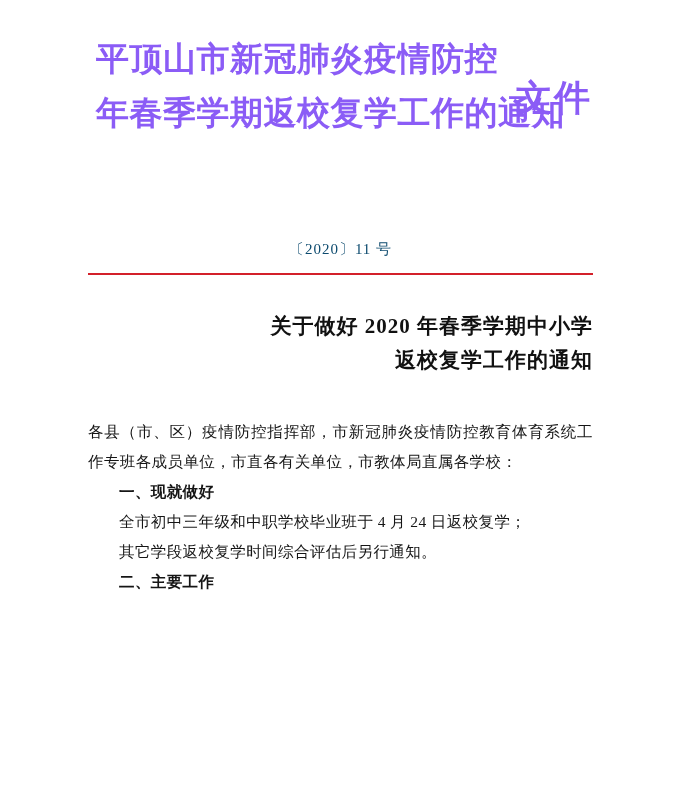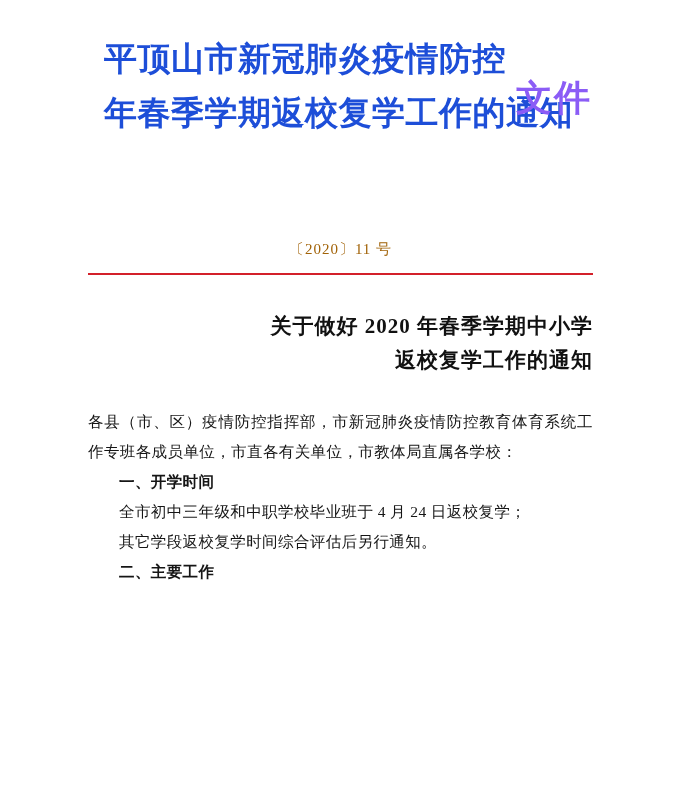--- a/index.html
+++ b/index.html
@@ -22,24 +22,24 @@
     padding: 0 88px;
   }
   
   .masthead {
     position: relative;
     margin-top: 32px;
     height: 150px;
   }
   .masthead-title {
     position: absolute;
-    left: 16px;
+    left: 8px;
     top: 0;
     width: 430px;
-    color: #1d4ed8;
+    color: #8b5cf6;
     font-family: "Liberation Serif", "DejaVu Serif", serif;
     font-weight: bold;
     font-size: 33px;
     line-height: 54px;
     letter-spacing: 0.5px;
     white-space: nowrap;
   }
   .masthead-title .line2 {
     display: block;
   }
@@ -50,21 +50,21 @@
     color: #8b5cf6;
     font-weight: bold;
     font-size: 36px;
     letter-spacing: 2px;
     line-height: 1;
   }
   
   .doc-number {
     text-align: center;
     font-size: 15px;
-    color: #a16207;
+    color: #0c4a6e;
     letter-spacing: 1px;
     margin-top: 58px;
   }
   
   .red-rule {
     margin-top: 14px;
     height: 2px;
     background: #d3202a;
   }
   
@@ -73,21 +73,21 @@
     text-align: right;
     font-weight: bold;
     font-size: 21px;
     line-height: 34px;
     letter-spacing: 1px;
     color: #111;
   }
   .doc-title span { display: block; }
   
   .body-text {
-    margin-top: 30px;
+    margin-top: 40px;
     font-size: 15.5px;
     line-height: 30px;
     letter-spacing: 0.4px;
     text-align: justify;
     color: #151515;
   }
   .body-text p {
     margin: 0;
   }
   .p-indent { text-indent: 2em; }
@@ -113,19 +113,19 @@
 
   <div class="red-rule"></div>
 
   <div class="doc-title">
     <span>关于做好 2020 年春季学期中小学</span>
     <span>返校复学工作的通知</span>
   </div>
 
   <div class="body-text">
     <p>各县（市、区）疫情防控指挥部，市新冠肺炎疫情防控教育体育系统工作专班各成员单位，市直各有关单位，市教体局直属各学校：</p>
-    <p class="p-heading">一、开学时间</p>
+    <p class="p-heading">一、现就做好</p>
     <p class="p-indent">全市初中三年级和中职学校毕业班于 4 月 24 日返校复学；</p>
     <p class="p-indent">其它学段返校复学时间综合评估后另行通知。</p>
     <p class="p-heading">二、主要工作</p>
   </div>
 
 </div>
 
 </body></html>

